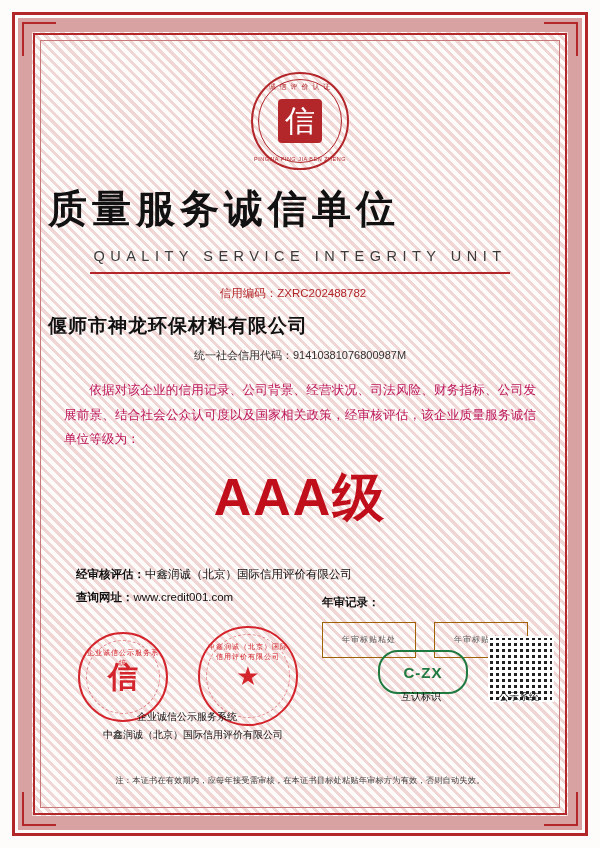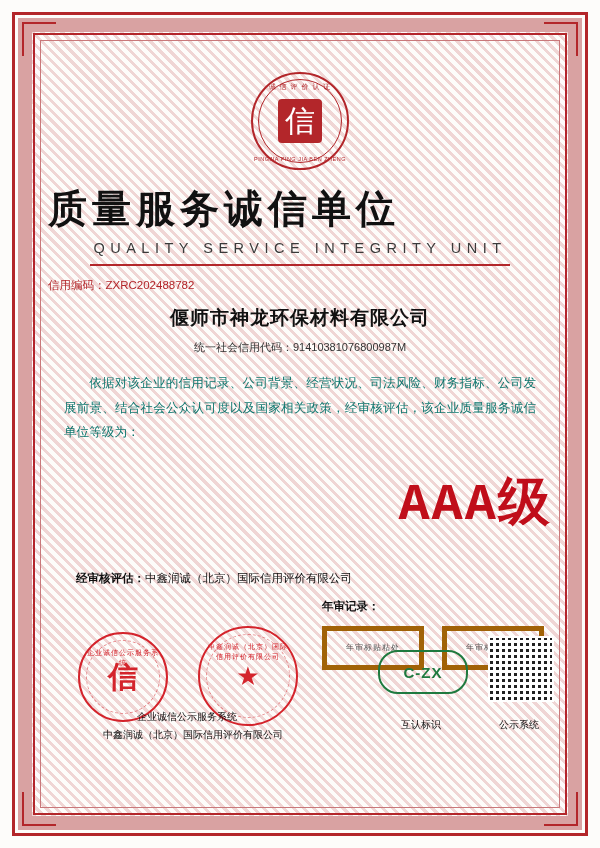--- a/index.html
+++ b/index.html
@@ -128,70 +128,70 @@
     color: #111;
     font-weight: bold;
     margin-top: 8px;
     font-family: "DejaVu Sans", "Liberation Sans", sans-serif;
   }
   .title-en {
     text-align: center;
     font-size: 14.5px;
     letter-spacing: 5.5px;
     color: #3a3a3a;
-    margin-top: 4px;
+    margin-top: 12px;
     padding-bottom: 6px;
   }
   .title-rule {
     width: 420px;
     margin: 2px auto 0;
     border-bottom: 2px solid #b3262a;
   }
 
   .cert-no {
-    text-align: left;
+    text-align: center;
     color: #b3262a;
     font-size: 11.5px;
     margin-top: 12px;
     padding-right: 14px;
   }
 
   .company {
-    text-align: center;
     font-size: 19px;
     font-weight: bold;
     color: #111;
     letter-spacing: 1px;
     margin-top: 12px;
   }
   .credit-code {
     text-align: center;
     font-size: 11px;
     color: #333;
     margin-top: 9px;
   }
 
   .body-text {
     margin-top: 16px;
     padding: 0 16px;
     font-size: 12.6px;
     line-height: 1.95;
-    color: #0f766e;
+    color: #be185d;
     text-align: justify;
     text-indent: 2em;
+    font-family: Liberation Mono, monospace;
   }
 
   .grade {
-    text-align: right;
-    margin-top: 22px;
+    text-align: center;
+    margin-top: 10px;
     color: #c00e1a;
     font-weight: bold;
     font-size: 52px;
     letter-spacing: 2px;
-    font-family: Liberation Mono, monospace;
+    font-family: Liberation Sans, sans-serif;
   }
 
   .meta {
     margin-top: 30px;
     padding-left: 28px;
     font-size: 11.5px;
     color: #111;
     line-height: 2.05;
     position: relative;
   }
@@ -203,21 +203,21 @@
     right: 0;
     top: 28px;
     width: 230px;
     font-size: 11.5px;
     color: #111;
   }
   .annual .atitle { font-weight: bold; margin-bottom: 8px; }
   .annual .boxes { display: flex; gap: 18px; }
   .annual .abox {
     width: 92px; height: 34px;
-    border: 5px solid #a16207;
+    border: 1px solid #a16207;
     font-size: 8px;
     color: #555;
     display: flex;
     align-items: center;
     justify-content: center;
     letter-spacing: 1px;
   }
 
   
   .seals {
@@ -299,21 +299,21 @@
       repeating-linear-gradient(0deg, #111 0 3px, #fff 3px 6px),
       repeating-linear-gradient(90deg, #111 0 3px, #fff 3px 6px);
     background-blend-mode: screen;
     border: 2px solid #fff;
   }
   .mark-label {
     position: absolute;
     font-size: 10px;
     color: #111;
     text-align: center;
-    top: 92px;
+    top: 64px;
   }
   .ml1 { left: 330px; width: 86px; }
   .ml2 { left: 430px; width: 82px; text-align: center; }
 
   .note {
     position: absolute;
     left: 6px; right: 6px;
     bottom: 14px;
     font-size: 8.2px;
     color: #444;
@@ -362,20 +362,23 @@
     </div>
 
     <div class="body-text">依据对该企业的信用记录、公司背景、经营状况、司法风险、财务指标、公司发展前景、结合社会公众认可度以及国家相关政策，经审核评估，该企业质量服务诚信单位等级为：</div>
 
     <div class="grade">AAA级</div>
 
     <div class="meta">
       <div class="row">
         <span class="label">经审核评估：</span><span>中鑫润诚（北京）国际信用评价有限公司</span>
       </div>
+      <div class="row">
+        <span class="label">查询网址：</span><span>www.credit001.com</span>
+      </div>
 
       <div class="annual">
         <div class="atitle">年审记录：</div>
         <div class="boxes">
           <div class="abox">年审标贴粘处</div>
           <div class="abox">年审标贴粘处</div>
         </div>
       </div>
     </div>
 
@@ -396,14 +399,15 @@
 
       <div class="seal-caption cap1">企业诚信公示服务系统</div>
       <div class="seal-caption cap2">中鑫润诚（北京）国际信用评价有限公司</div>
 
       <div class="logo-cezx">C-ZX</div>
       <div class="qr"></div>
       <div class="mark-label ml1">互认标识</div>
       <div class="mark-label ml2">公示系统</div>
     </div>
 
+    <div class="note">注：本证书在有效期内，应每年接受需审核，在本证书目标处粘贴年审标方为有效，否则自动失效。</div>
   </div>
 </div>
 
 </body></html>

